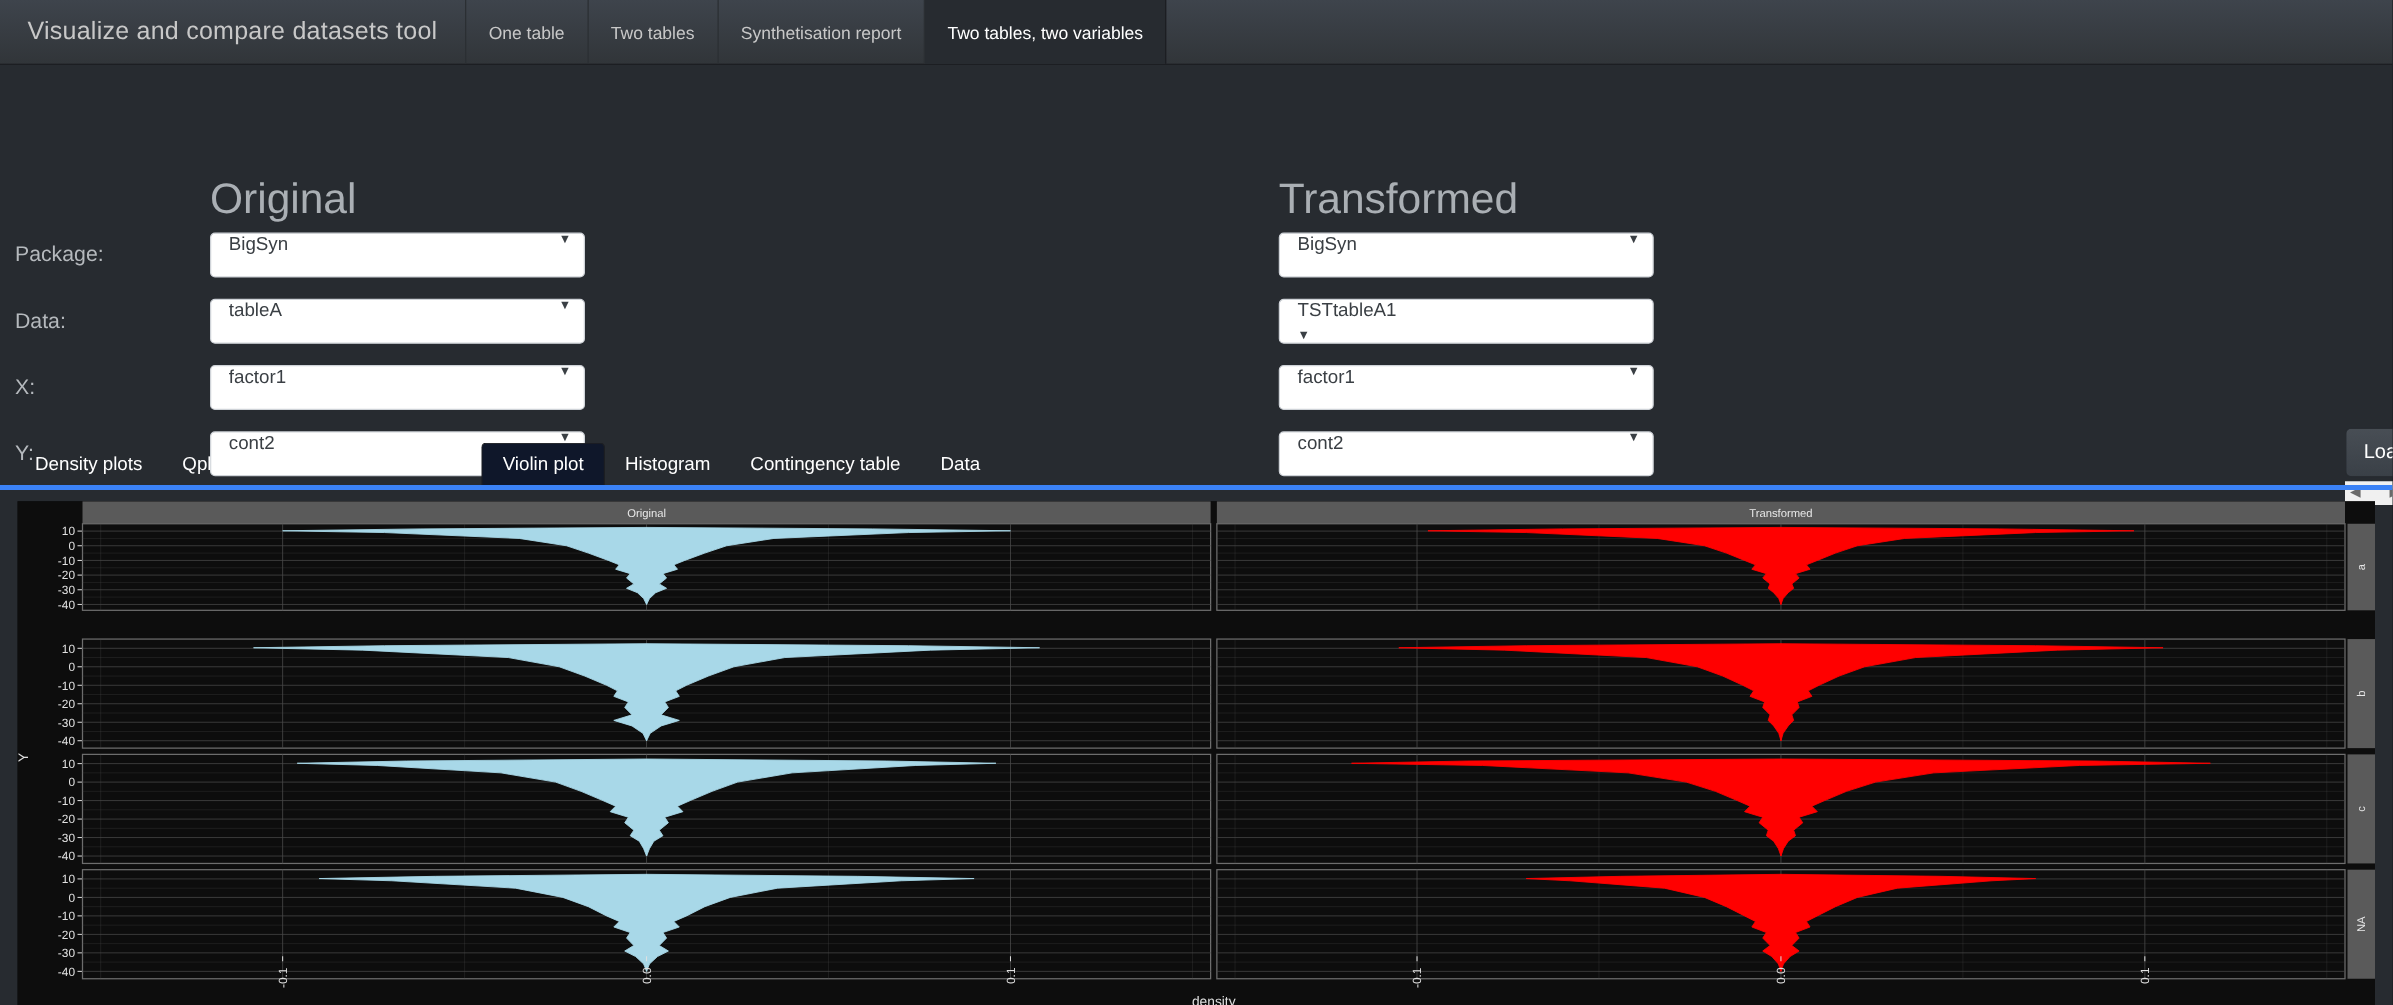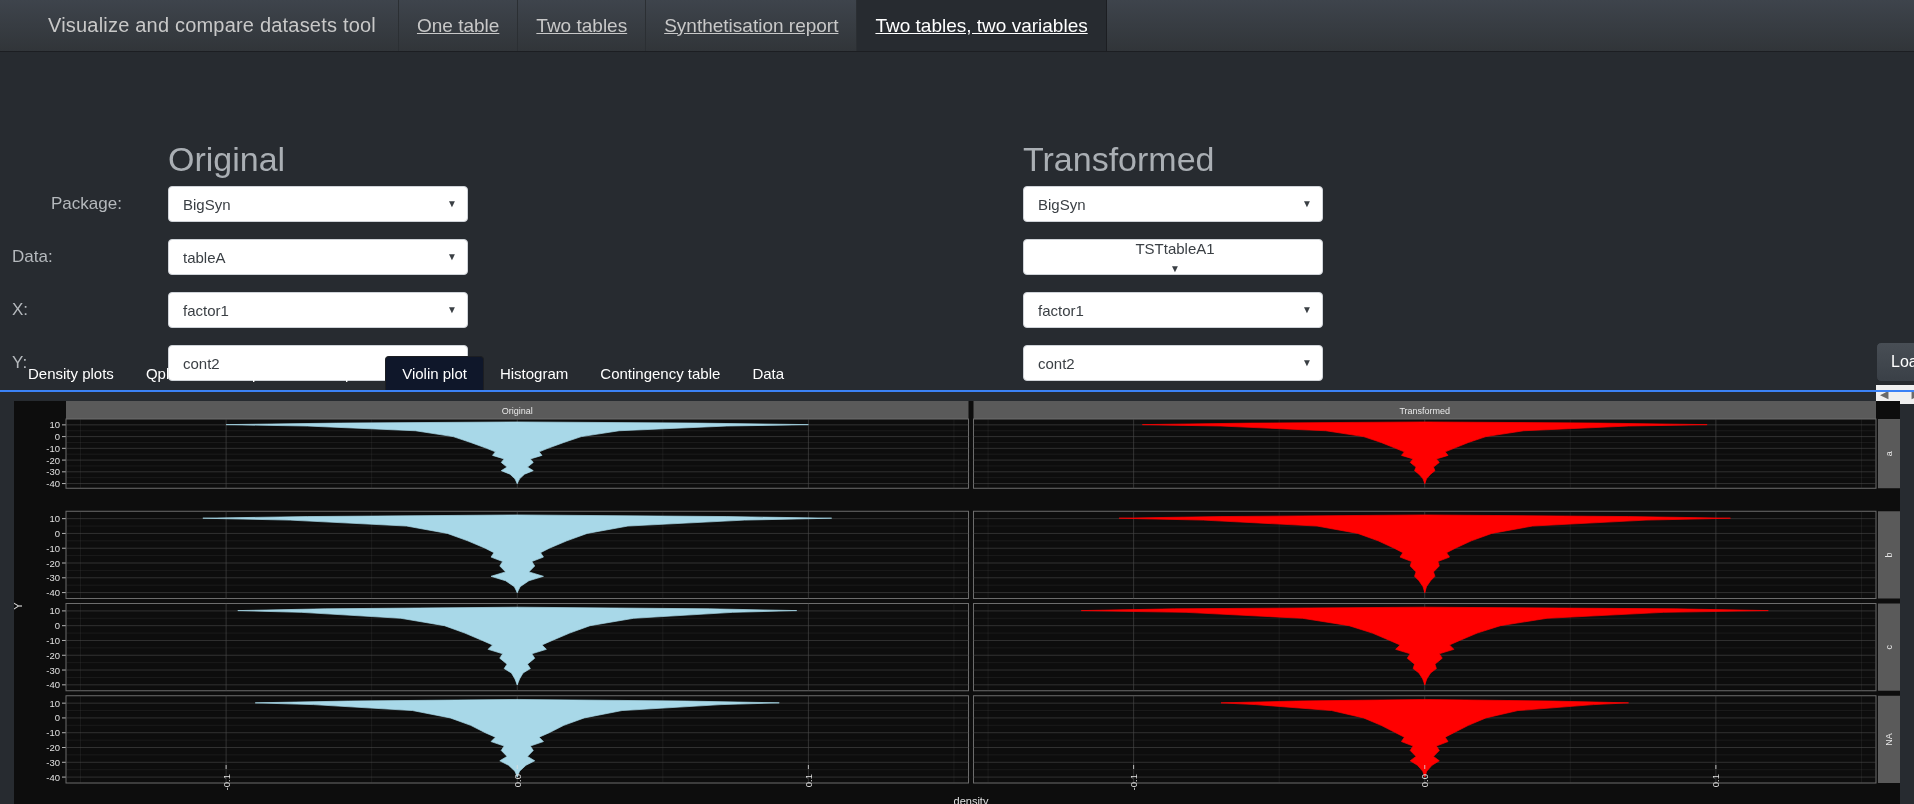--- a/index.html
+++ b/index.html
@@ -12,40 +12,38 @@
   }
 
   
   .navbar {
     height: 52px;
     background: linear-gradient(to bottom, #3e444c 0%, #313539 100%);
     border-bottom: 1px solid #1c1e22;
     display: flex;
     align-items: stretch;
     width: 100%;
-    padding-left: 26px;
   }
   .brand {
     display: flex; align-items: center;
     padding: 0 22px;
     color: #c8c8c8;
     font-size: 20px;
     letter-spacing: .2px;
     border-right: 1px solid #2b2f33;
     white-space: nowrap;
   }
   .navtab {
     display: flex; align-items: center;
     padding: 0 18px;
     color: #c8c8c8;
-    font-size: 19px;
+    font-size: 14px;
     border-right: 1px solid #2b2f33;
     white-space: nowrap;
     cursor: pointer;
-    text-decoration: underline;
   }
   .navtab.active {
     background: #272b30;
     color: #ffffff;
     border-right: 1px solid #1c1e22;
   }
   .navfill { flex: 1 1 auto; }
 
   
   .form-area {
@@ -67,21 +65,20 @@
     white-space: nowrap;
   }
   .select-box {
     position: absolute;
     height: 36px;
     width: 300px;
     background: #ffffff;
     border: 1px solid #cfd3d8;
     border-radius: 4px;
     display: flex;
-    align-items: center;
     padding: 0 10px 0 14px;
     color: #3a3f44;
     font-size: 15px;
     cursor: pointer;
     justify-content: space-between;
   }
   .select-box .caret {
     color: #3a3f44;
     font-size: 10px;
     line-height: 1;
@@ -112,21 +109,21 @@
   }
   .hscroll span { color: #6a6a6a; font-size: 11px; line-height: 1; }
 
   
   .subtabs {
     position: relative;
     display: flex;
     align-items: flex-end;
     height: 40px;
     padding-left: 12px;
-    border-bottom: 2px solid #3b82f6;
+    border-bottom: 4px solid #3b82f6;
   }
   .subtab {
     padding: 8px 16px;
     color: #ffffff;
     font-size: 15px;
     border-radius: 4px 4px 0 0;
     cursor: pointer;
     white-space: nowrap;
   }
   .subtab.active {
@@ -154,21 +151,21 @@
   <div class="navtab">Synthetisation report</div>
   <div class="navtab active">Two tables, two variables</div>
   <div class="navfill"></div>
 </div>
 
 <div class="form-area">
 
   <div class="col-title" style="left:168px; top:88px;">Original</div>
   <div class="col-title" style="left:1023px; top:88px;">Transformed</div>
 
-  <div class="field-label" style="left:12px; top:142px;margin-left:39px;">Package:</div>
+  <div class="field-label" style="left:12px; top:142px;">Package:</div>
   <div class="field-label" style="left:12px; top:195px;">Data:</div>
   <div class="field-label" style="left:12px; top:248px;">X:</div>
   <div class="field-label" style="left:12px; top:301px;">Y:</div>
 
   <div class="select-box" style="left:168px; top:134px;">
     <span>BigSyn</span>
     <span class="caret">▼</span>
   </div>
   <div class="select-box" style="left:168px; top:187px;">
     <span>tableA</span>

